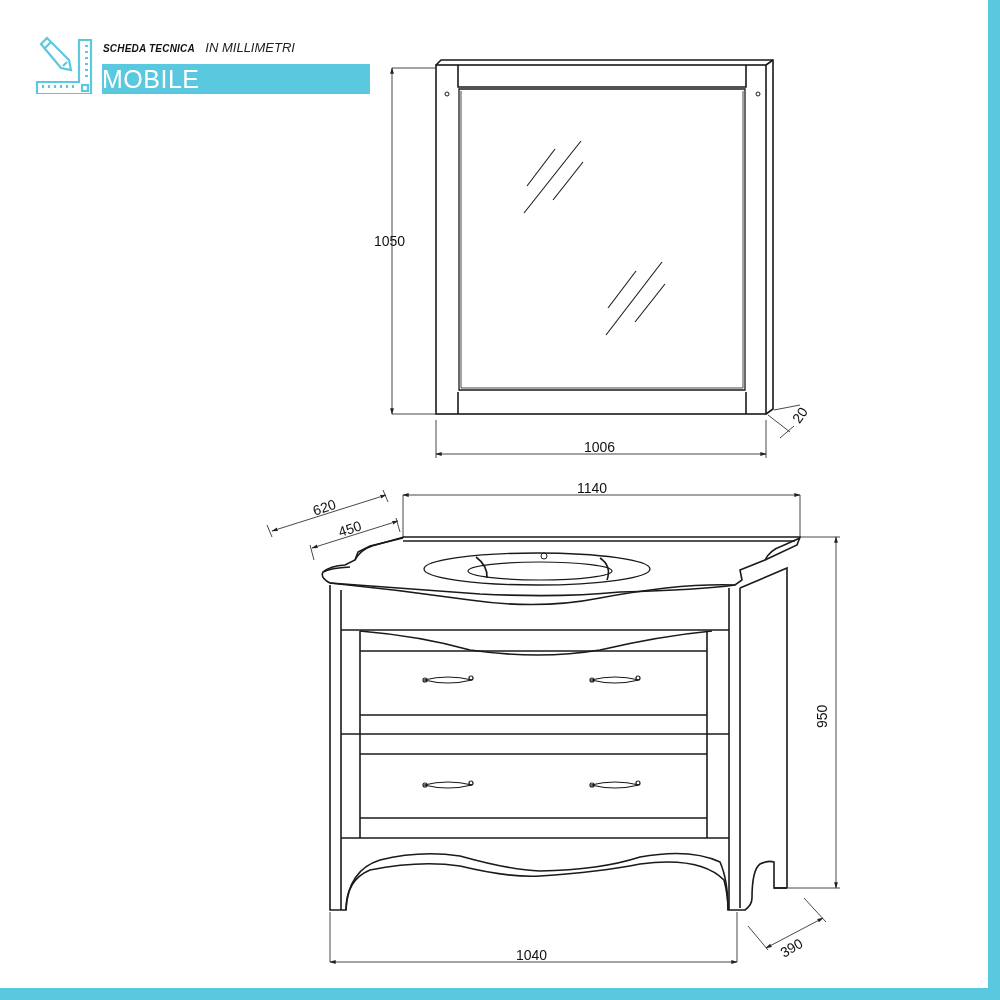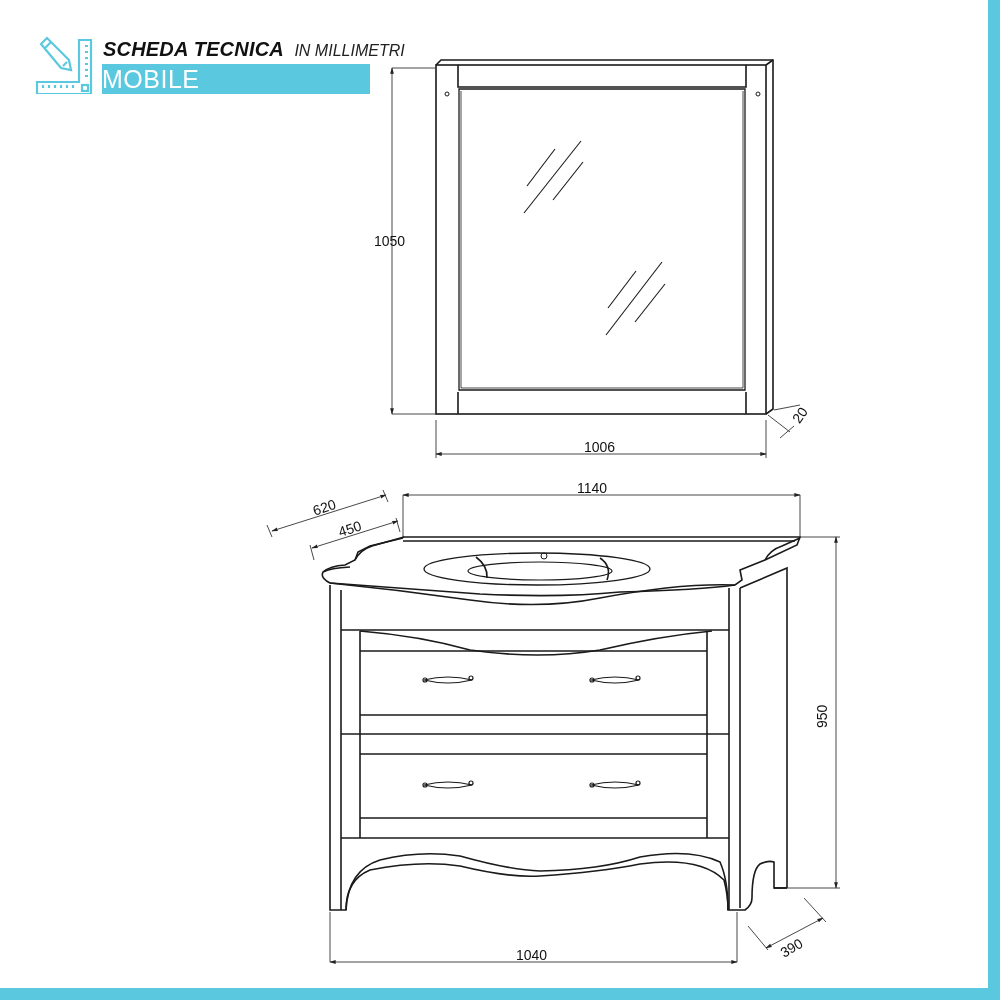--- a/index.html
+++ b/index.html
@@ -2,22 +2,22 @@
 <html><head>
 <meta charset="utf-8">
 <style>
   html, body { margin:0; padding:0; background:#ffffff; }
   body { width:1000px; height:1000px; position:relative; overflow:hidden; font-family:"Liberation Sans", sans-serif; }
   .right-border { position:absolute; right:0; top:0; width:12px; height:1000px; background:#5ac8df; }
   .bottom-border { position:absolute; left:0; bottom:0; width:1000px; height:12px; background:#5ac8df; }
   .header { position:absolute; left:35px; top:36px; width:340px; height:62px; }
   .header-icon { position:absolute; left:0; top:0; width:58px; height:58px; }
   .title-line { position:absolute; left:68px; top:2px; white-space:nowrap; }
-  .title-main { font-size:20px; font-weight:bold; font-style:italic; color:#111; letter-spacing:0.2px; }
-  .title-sub { font-size:16px; font-style:italic; color:#222; margin-left:6px; }
+  .title-main { font-size:10px; font-weight:bold; font-style:italic; color:#111; letter-spacing:0.2px; }
+  .title-sub { font-size:13px; font-style:italic; color:#222; margin-left:6px; }
   .title-bar { position:absolute; left:67px; top:28px; width:268px; height:30px; background:#5ac8df; color:#fff; font-size:25px; text-align:left; line-height:30px; letter-spacing:0.5px; }
   svg.drawing { position:absolute; left:0; top:0; }
   .dim { font-family:"Liberation Sans", sans-serif; font-size:14px; fill:#111; }
 </style>
 </head>
 <body>
 
 <div class="right-border"></div>
 <div class="bottom-border"></div>
 

